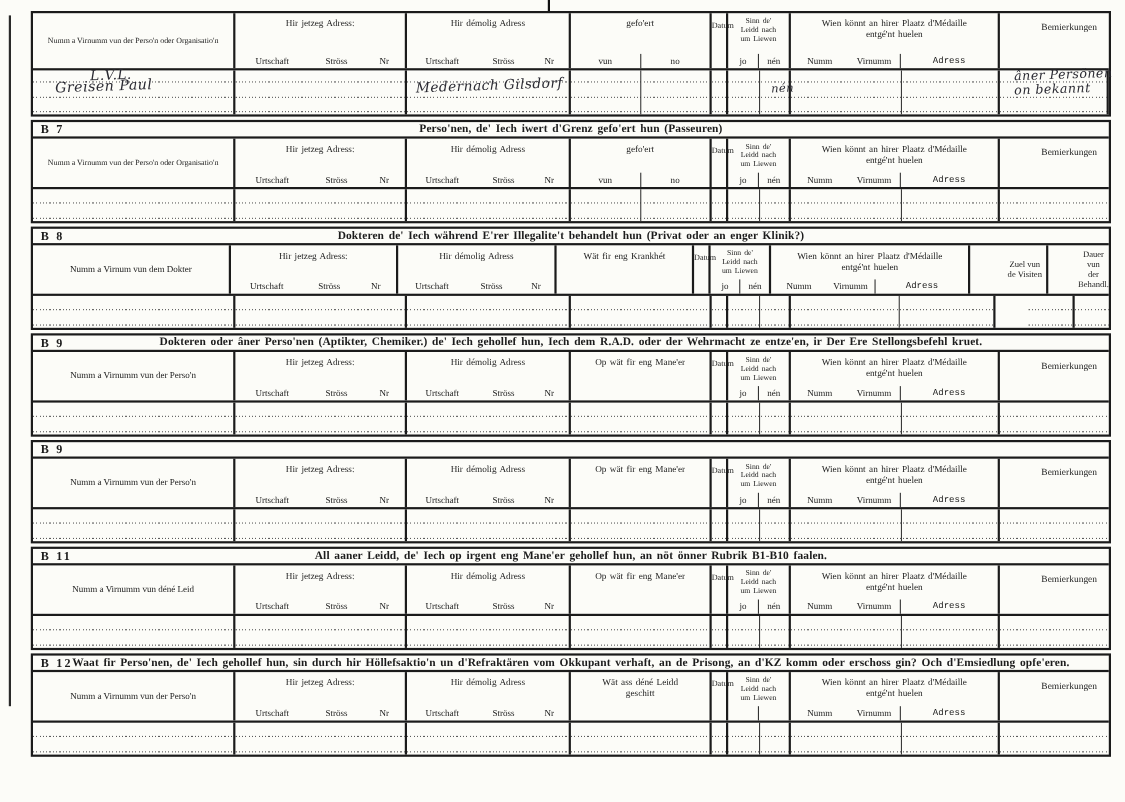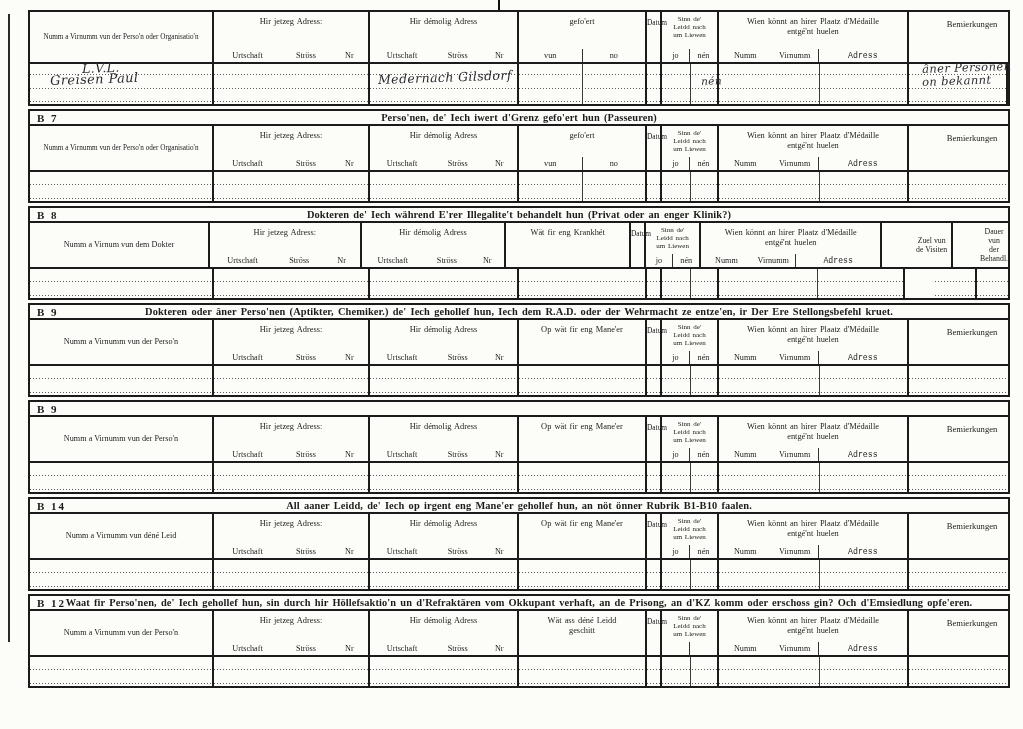--- a/index.html
+++ b/index.html
@@ -458,21 +458,21 @@
       <div class="dcol dl2 w-c4"></div>
       <div class="dcol dl2 w-datum"></div>
       <div class="dcol dl2 w-sinn has-mid"></div>
       <div class="dcol dl2 w-wien has-wdiv"></div>
       <div class="dcol dl2 w-last"></div>
     </div>
   </div>
 
   <div class="section">
     <div class="trow">
-      <span class="bnum">B 14</span>
+      <span class="bnum">B 11</span>
       <span class="stitle">All aaner Leidd, de' Iech op irgent eng Mane'er gehollef hun, an nöt önner Rubrik B1-B10 faalen.</span>
     </div>
     <div class="hrow">
       <div class="hcol w-name namecell">
         <span>Numm a Virnumm vun déné Leid</span>
       </div>
       <div class="hcol w-addr">
         <div class="glabel">Hir jetzeg Adress:</div>
         <div class="subrow asub">
           <span>Urtschaft</span>

